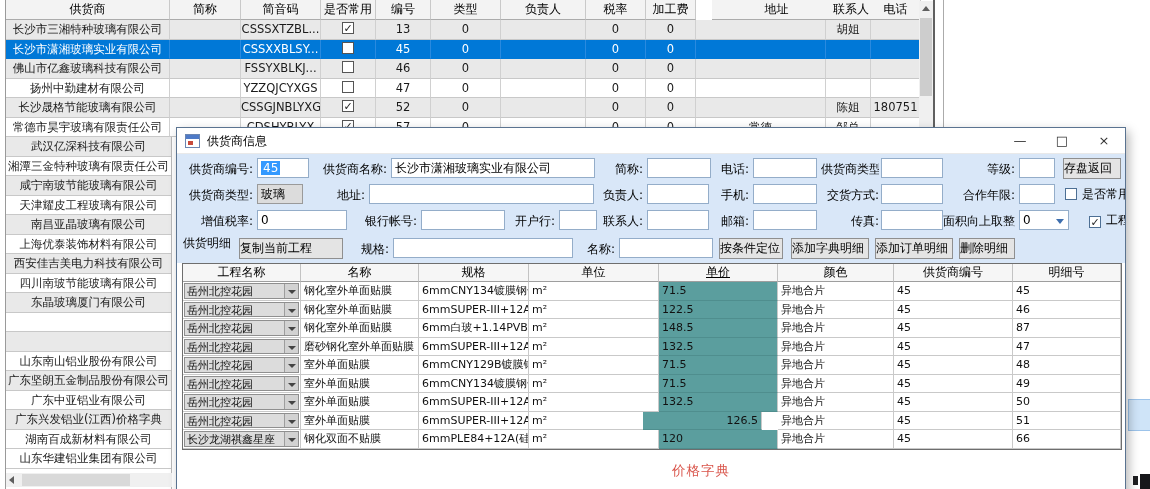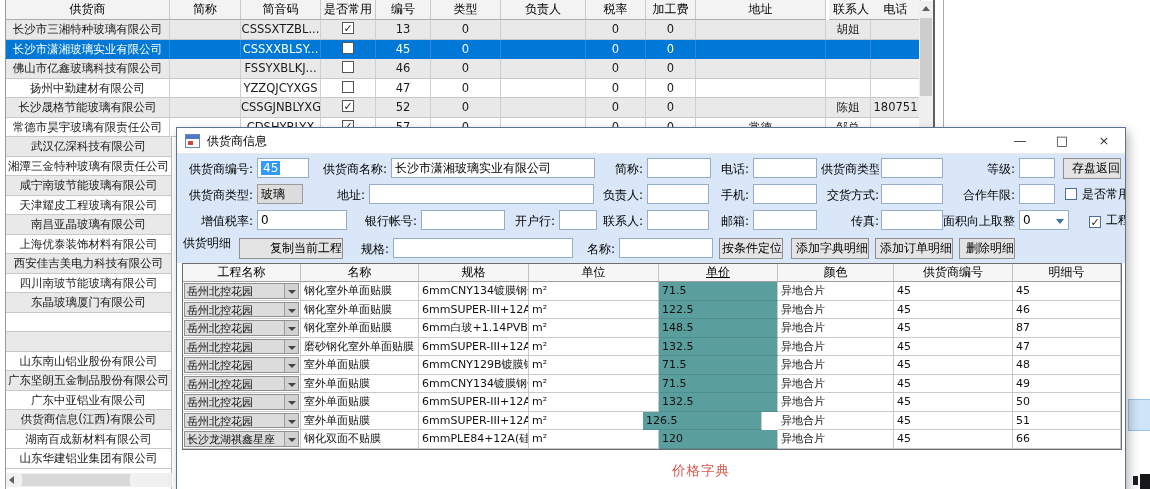--- a/index.html
+++ b/index.html
@@ -64,21 +64,21 @@
   #dlg-body { position:absolute; left:0; top:26px; width:948px; height:348px; background:#fff; overflow:hidden; }
   #form-panel { position:absolute; left:0; top:0; width:948px; height:109px; background:#d9e7f8; }
 
   .lbl { position:absolute; height:18px; line-height:18px; font-size:12px; color:#000;
          text-align:right; white-space:nowrap; overflow:hidden; }
   .inp { position:absolute; height:20px; background:#fff; border:1px solid #94adc9;
          font-size:12px; line-height:18px; padding:0 3px; overflow:hidden; white-space:nowrap; color:#000; }
   .inp.ro { background:#dcdcdc; border-color:#9a9a9a; }
   .selhl { background:#3399ff; color:#fff; padding:0 2px; }
   .btn { position:absolute; height:21px; background:#e4e4e4; border:1px solid #8f8f8f;
-         font-size:12px; text-align:right; line-height:19px; color:#000; white-space:nowrap; overflow:hidden; }
+         font-size:12px; text-align:left; line-height:19px; color:#000; white-space:nowrap; overflow:hidden; }
   .chk { position:absolute; height:16px; font-size:12px; color:#000; white-space:nowrap; }
   .chk .box { display:inline-block; width:12px; height:12px; background:#fff; border:1px solid #4d6f94;
               vertical-align:-2px; margin-right:5px; text-align:center; line-height:11px; font-size:11px; color:#1c1c1c; }
   .chk.checked .box::after { content:"\2713"; }
   .combo .tri { position:absolute; right:4px; top:8px; width:0; height:0;
                 border-left:4px solid transparent; border-right:4px solid transparent; border-top:5px solid #3f6fae; }
 
   
   #dtable { position:absolute; left:5px; top:109px; width:940px; border:1px solid #6e6e6e; background:#fff; }
   .d-hrow { position:relative; height:18px; }
@@ -109,21 +109,21 @@
   <div id="main-grid">
       <div class="g-head" style="left: 0px; width: 164px;">供货商</div>
       <div class="g-head" style="left: 164px; width: 71px;">简称</div>
       <div class="g-head" style="left: 235px; width: 80px;">简音码</div>
       <div class="g-head" style="left: 315px; width: 55px;">是否常用</div>
       <div class="g-head" style="left: 370px; width: 55px;">编号</div>
       <div class="g-head" style="left: 425px; width: 70px;">类型</div>
       <div class="g-head" style="left: 495px; width: 85px;">负责人</div>
       <div class="g-head" style="left: 580px; width: 60px;">税率</div>
       <div class="g-head" style="left: 640px; width: 50px;">加工费</div>
-      <div class="g-head" style="left: 690px; width: 130px;">地址</div>
+      <div class="g-head" style="left: 706px; width: 130px;">地址</div>
       <div class="g-head" style="left: 823px; width: 45px;">联系人</div>
       <div class="g-head" style="left: 865px; width: 50px;">电话</div>
       <div class="g-row-alt">
         <div class="g-cell" style="left: 0px; width: 164px; top: 20px;">长沙市三湘特种玻璃有限公司</div>
         <div class="g-cell" style="left: 164px; width: 71px; top: 20px;"></div>
         <div class="g-cell" style="left: 235px; width: 80px; top: 20px;">CSSSXTZBL...</div>
         <div class="g-cell" style="left: 315px; width: 55px; top: 20px;"><span class="cbx on"></span></div>
         <div class="g-cell" style="left: 370px; width: 55px; top: 20px;">13</div>
         <div class="g-cell" style="left: 425px; width: 70px; top: 20px;">0</div>
         <div class="g-cell" style="left: 495px; width: 85px; top: 20px;"></div>
@@ -221,21 +221,21 @@
       <div class="l-item alt">南昌亚晶玻璃有限公司</div>
       <div class="l-item">上海优泰装饰材料有限公司</div>
       <div class="l-item alt">西安佳吉美电力科技有限公司</div>
       <div class="l-item">四川南玻节能玻璃有限公司</div>
       <div class="l-item alt">东晶玻璃厦门有限公司</div>
       <div class="l-item"></div>
       <div class="l-item alt"></div>
       <div class="l-item">山东南山铝业股份有限公司</div>
       <div class="l-item alt">广东坚朗五金制品股份有限公司</div>
       <div class="l-item">广东中亚铝业有限公司</div>
-      <div class="l-item alt">供货商信息(江西)有限公司</div>
+      <div class="l-item alt">广东兴发铝业(江西)价格字典</div>
       <div class="l-item">湖南百成新材料有限公司</div>
       <div class="l-item">山东华建铝业集团有限公司</div>
     </div>
   <div id="list-hscroll">
     <div class="sb-btn">
         <i class="tri-left"></i>
       </div>
     <div class="sb-thumb"></div>
   </div>
 
@@ -430,21 +430,21 @@
           <div class="d-row">
             <div class="d-cell combo-cell" style="left: 0px; width: 118px;">
               <div class="cc-in">岳州北控花园</div>
               <div class="cc-dd">
                 <i></i>
               </div>
             </div>
             <div class="d-cell" style="left: 118px; width: 118px;">室外单面贴膜</div>
             <div class="d-cell" style="left: 236px; width: 110px;">6mmSUPER-III+12A(硅...</div>
             <div class="d-cell" style="left: 346px; width: 130px;">m²</div>
-            <div class="d-cell teal" style="left: 460px; width: 119px;">126.5</div>
+            <div class="d-cell teal" style="left: 460px; width: 119px; text-align: right;">126.5</div>
             <div class="d-cell" style="left: 595px; width: 116px;">异地合片</div>
             <div class="d-cell" style="left: 711px; width: 119px;">45</div>
             <div class="d-cell" style="left: 830px; width: 108px;">51</div>
           </div>
           <div class="d-row">
             <div class="d-cell combo-cell" style="left: 0px; width: 118px;">
               <div class="cc-in">长沙龙湖祺鑫星座</div>
               <div class="cc-dd">
                 <i></i>
               </div>

